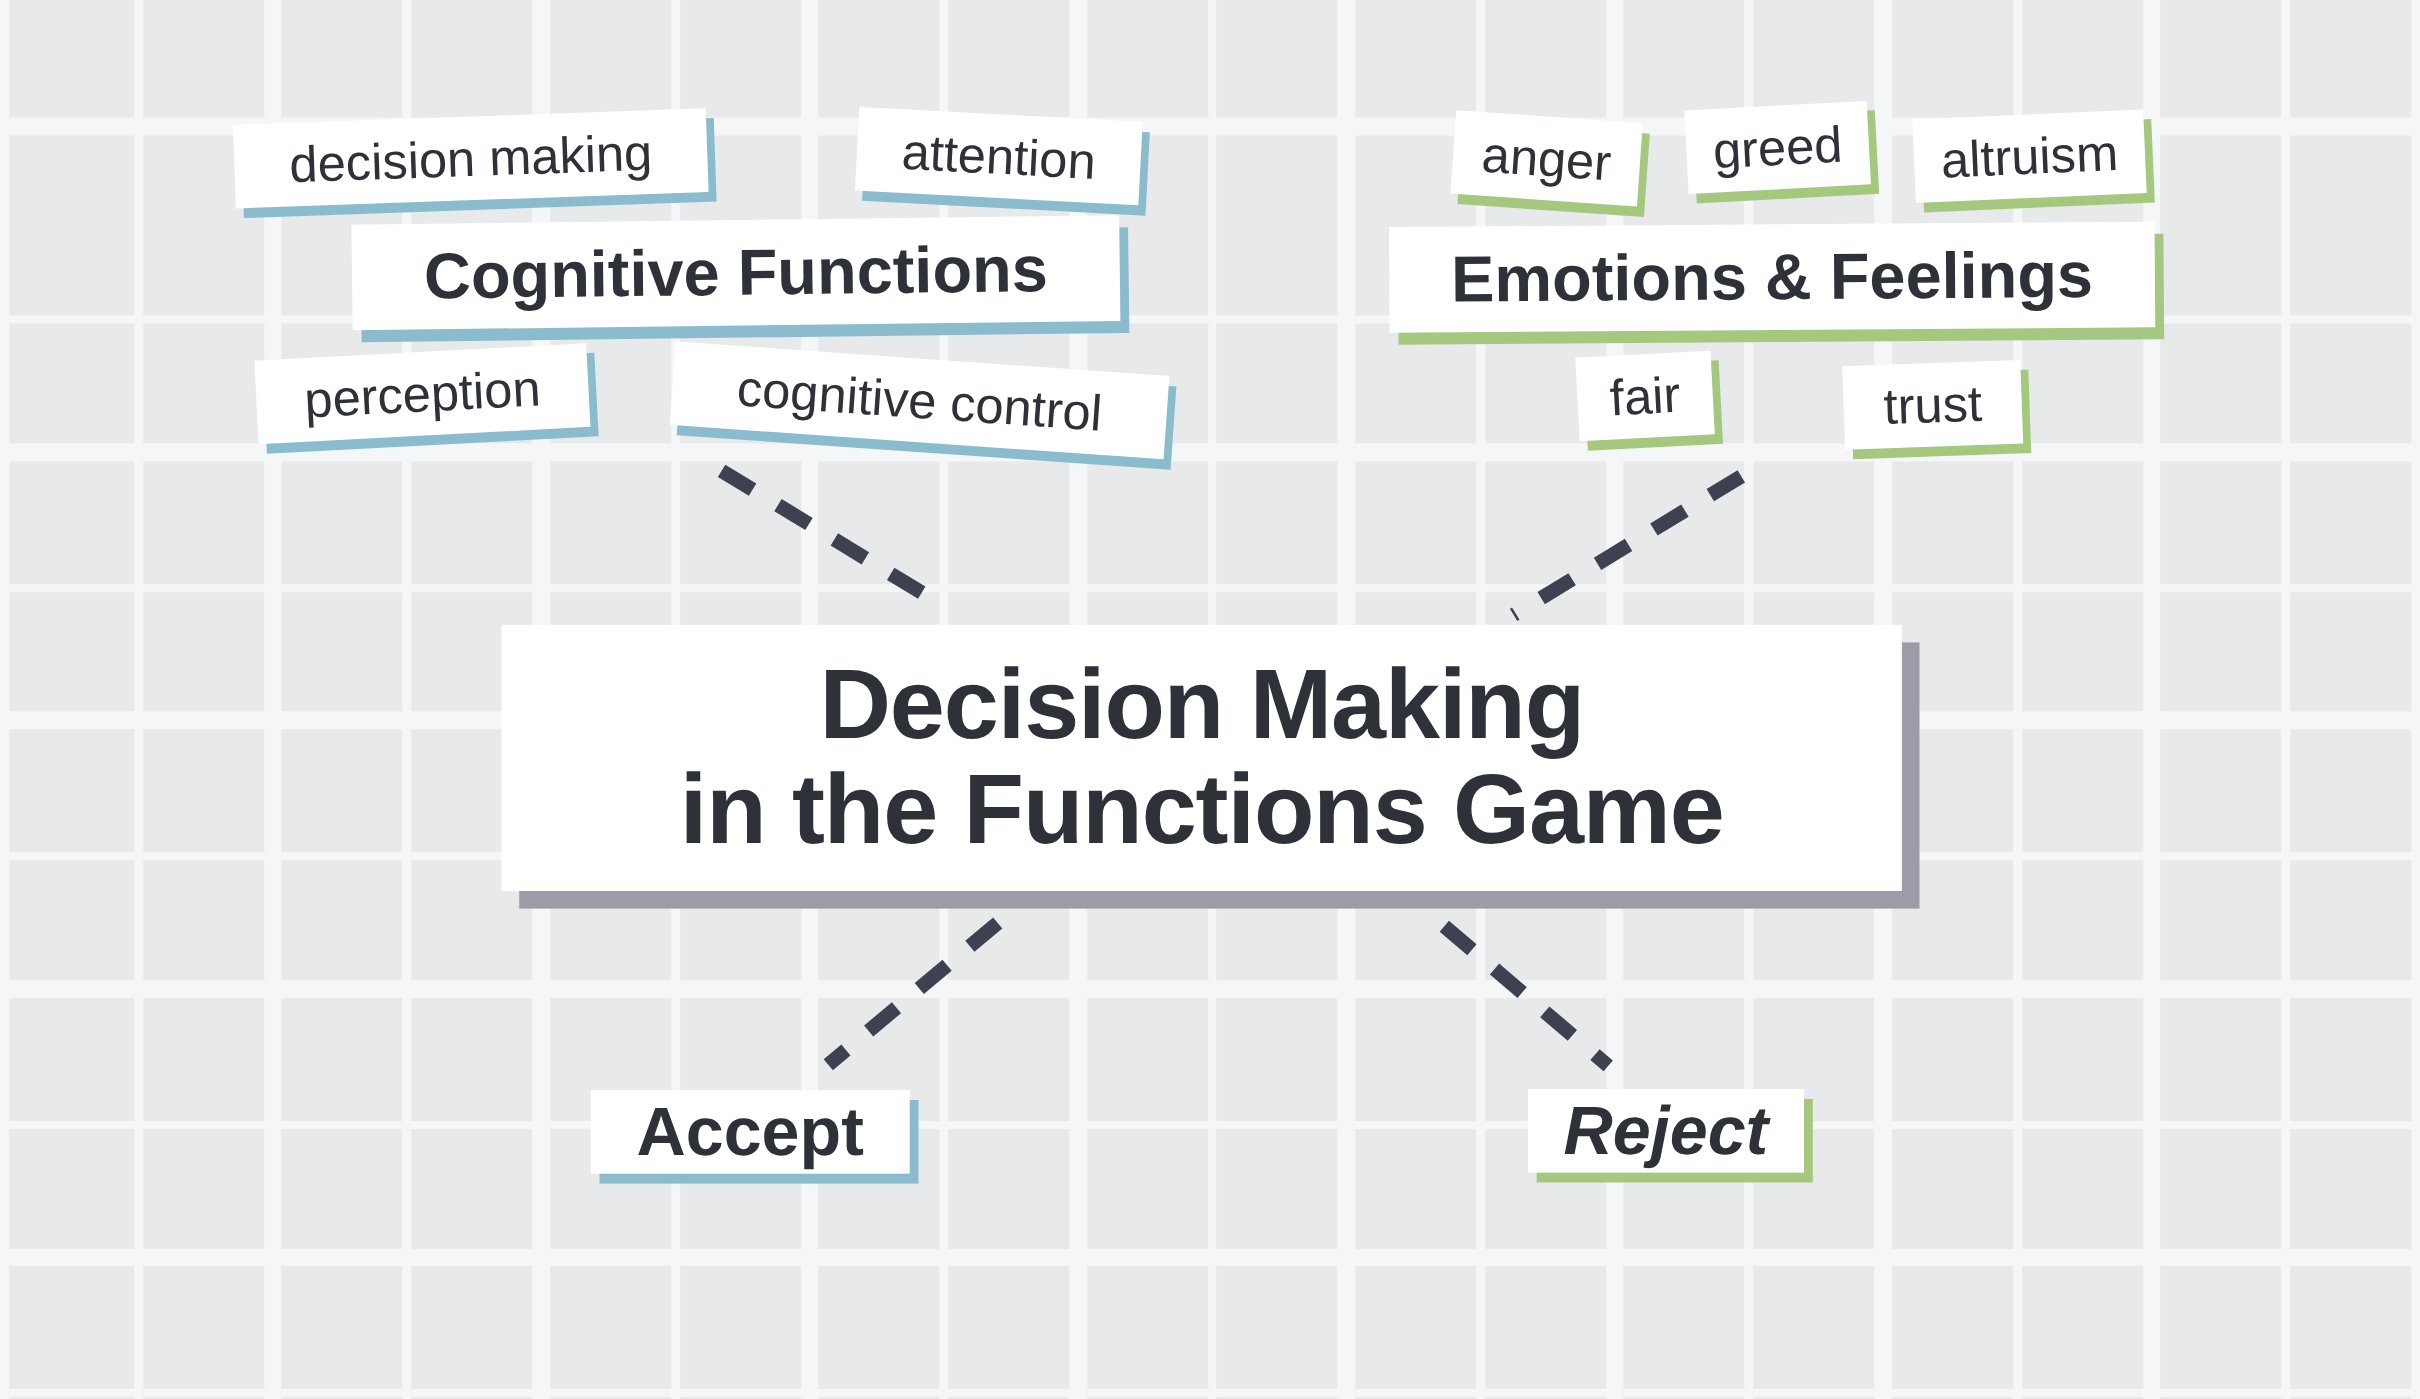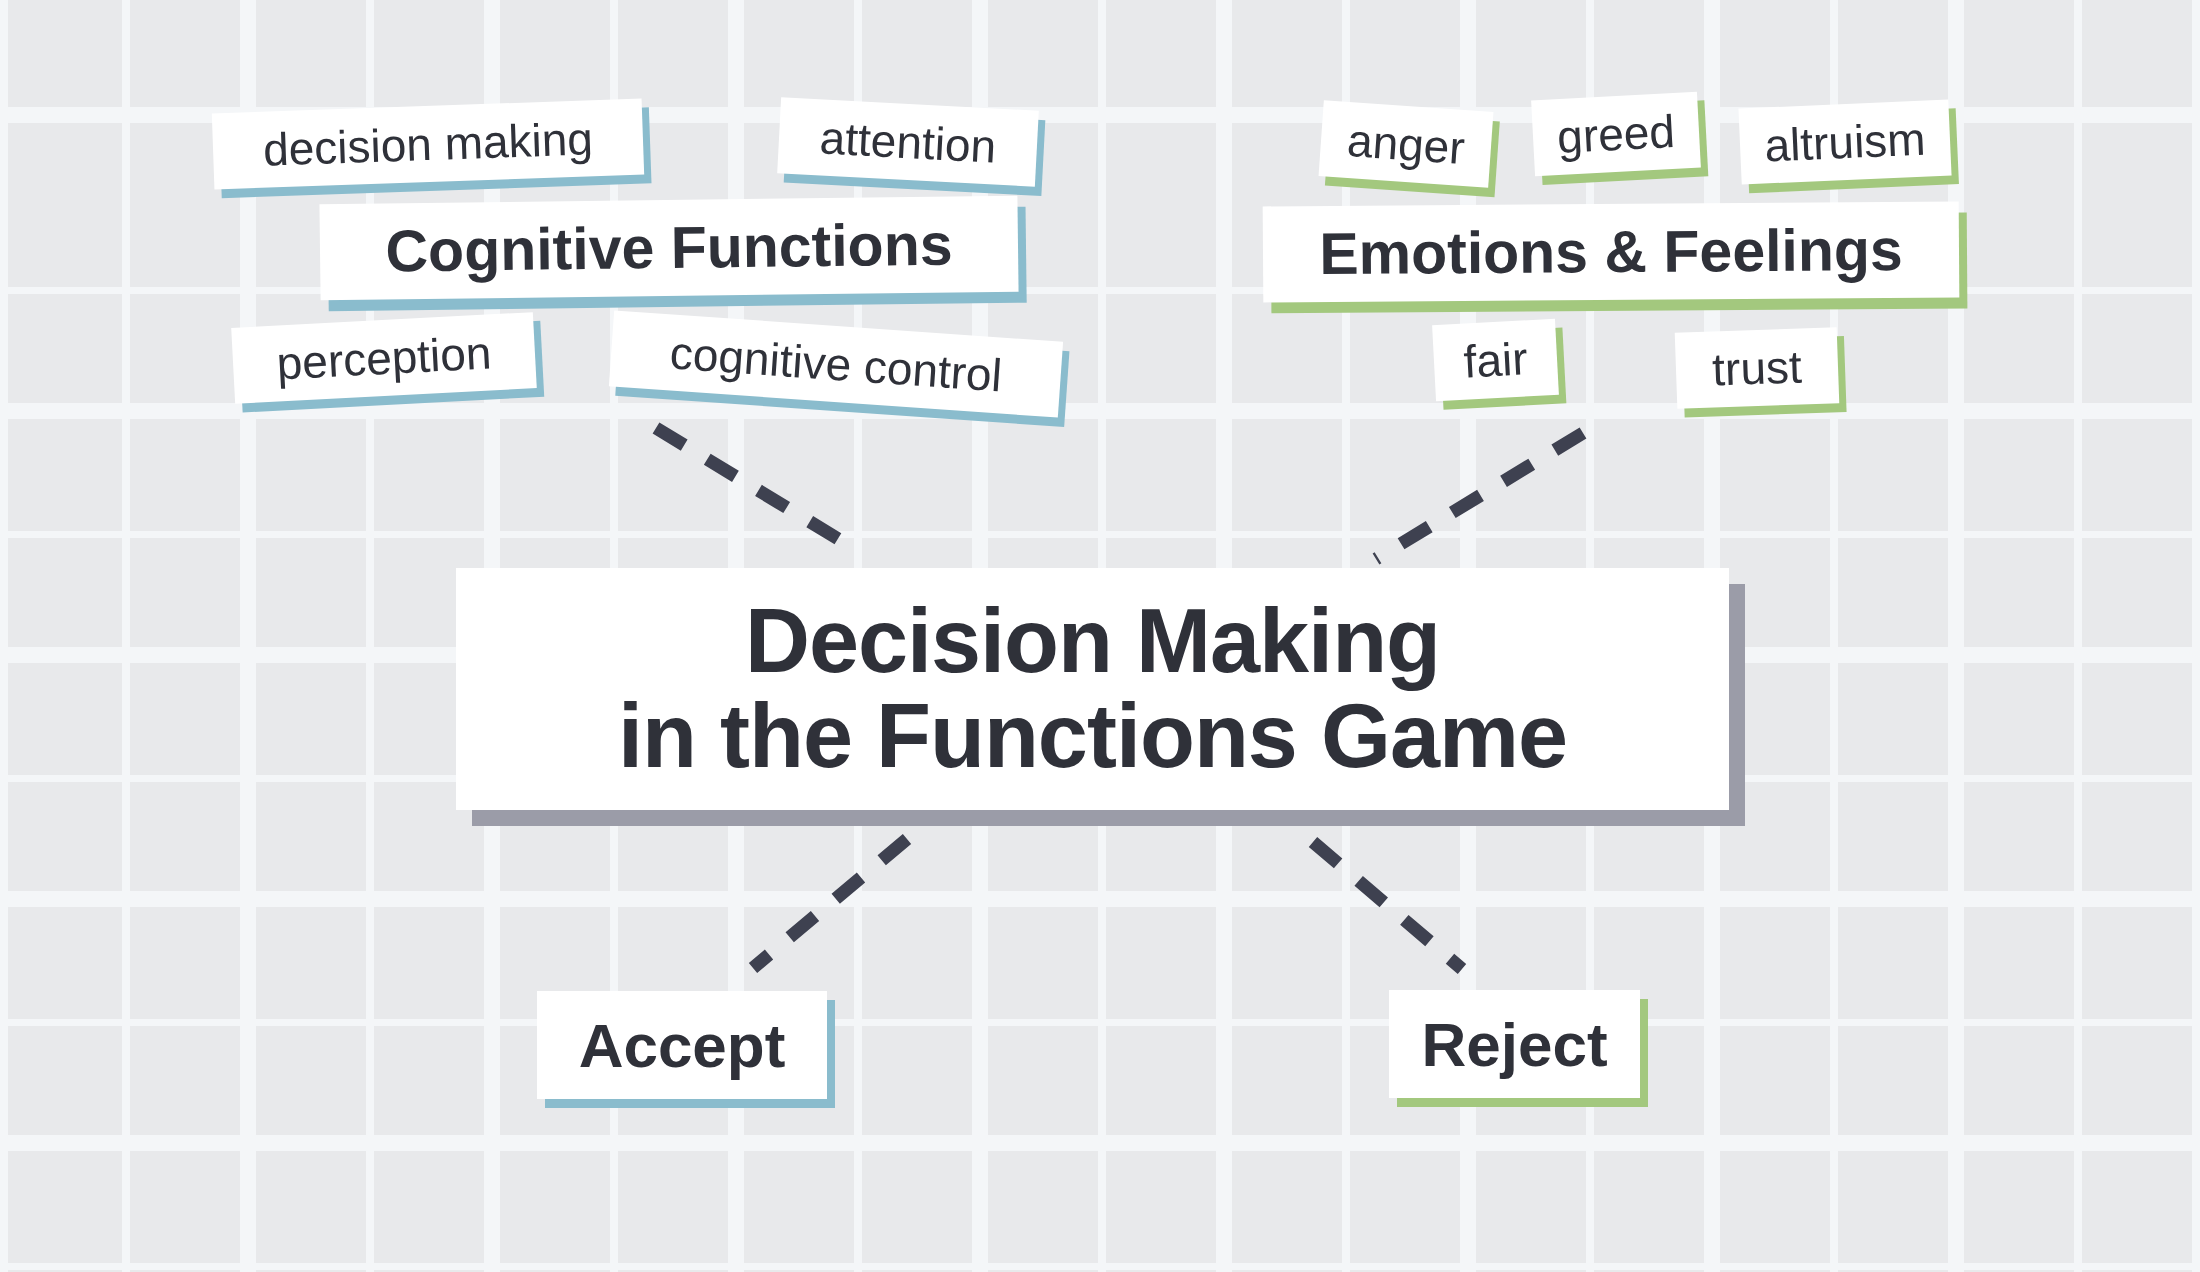--- a/index.html
+++ b/index.html
@@ -57,24 +57,24 @@
     font-size: 90px;
     font-weight: 700;
     line-height: 1.06;
     text-align: center;
     box-shadow: 16px 16px 0 0 #9b9ca8;
     letter-spacing: -1px;
   }
   .outcome {
     font-size: 62px;
     font-weight: 700;
-    height: 108px;
+    height: 76px;
   }
   .outcome.teal  { box-shadow: 8px 9px 0 0 #8abccd; }
-  .outcome.green { box-shadow: 8px 9px 0 0 #a3c87e; }
+  .outcome.green { box-shadow: 8px 9px 0 0 #a3c87e; font-style: italic; }
 
   
   #tag-decision-making  { left: 213px;  top: 106px;  width: 430px; transform: rotate(-2deg); }
   #tag-attention        { left: 779px;  top: 104px;  width: 258px; transform: rotate(3deg); }
   #header-cognitive     { left: 320px;  top: 200px;  width: 698px; transform: rotate(-0.7deg); }
   #tag-perception       { left: 233px;  top: 320px;  width: 302px; transform: rotate(-3deg); }
   #tag-cognitive-control{ left: 611px;  top: 326px;  width: 450px; transform: rotate(4deg); }
   #tag-anger            { left: 1321px; top: 106px;  width: 170px; transform: rotate(4deg); }
   #tag-greed            { left: 1533px; top: 96px;   width: 166px; transform: rotate(-3deg); }
   #tag-altruism         { left: 1740px; top: 104px;  width: 210px; transform: rotate(-2.5deg); }

